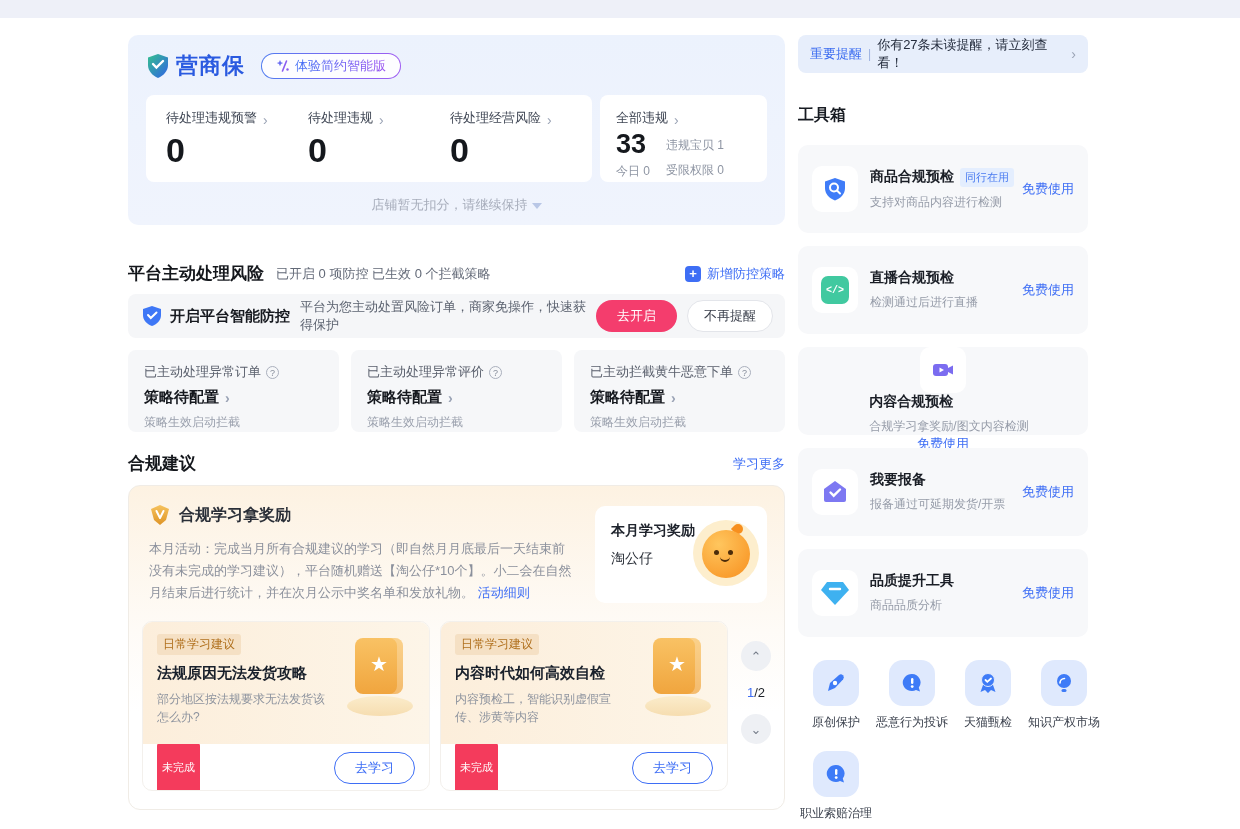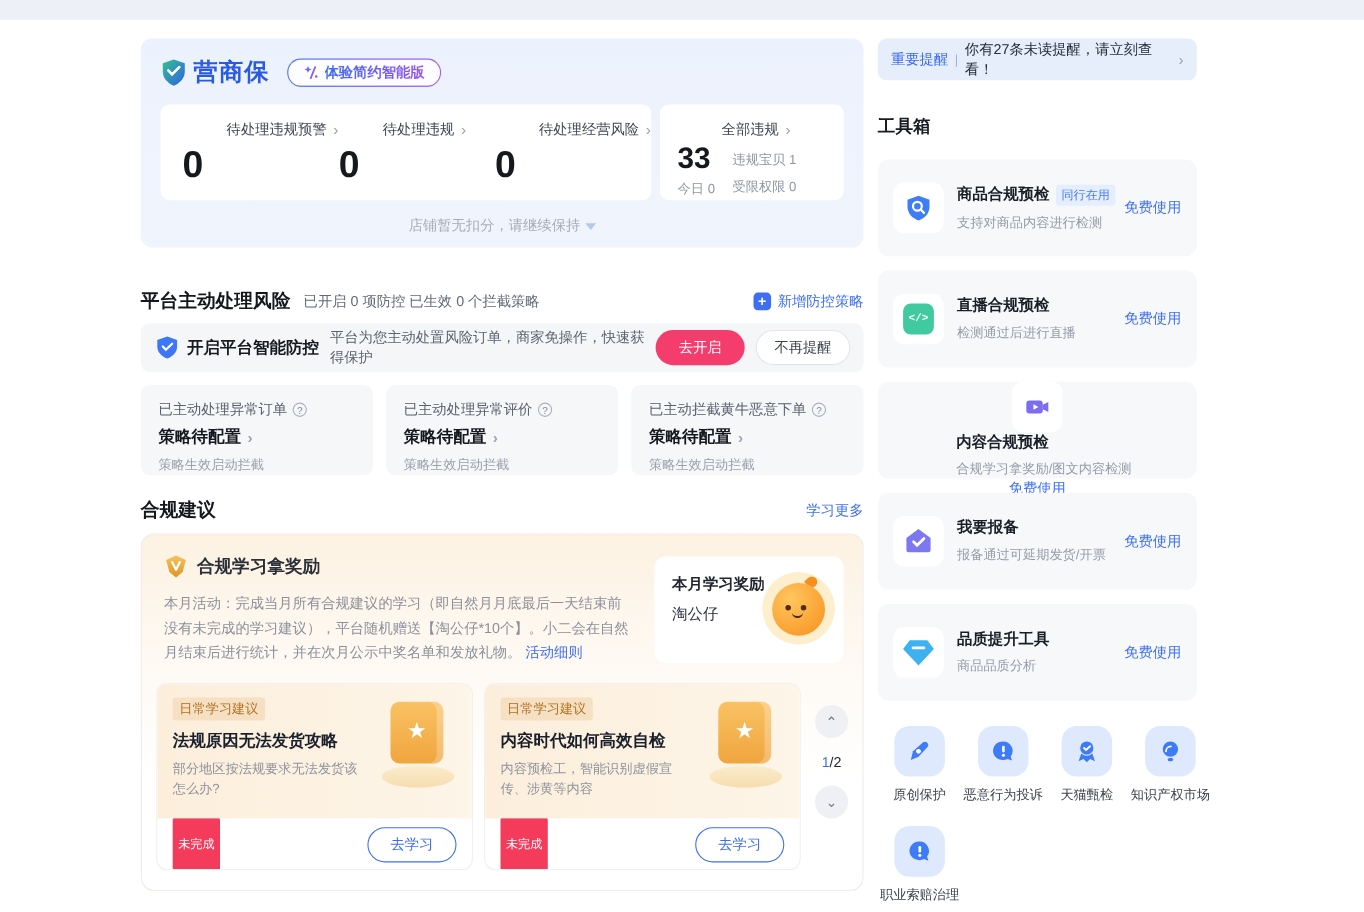--- a/index.html
+++ b/index.html
@@ -10,28 +10,28 @@
 
   
   .main-col { position:absolute; left:128px; top:0; width:657px; }
 
   .hero { position:absolute; top:35px; left:0; width:657px; height:190px;
     background:linear-gradient(180deg,#ecf2fd 0%,#f0f4fd 100%); border-radius:10px; padding:12px 18px; }
   .logo-row { display:flex; align-items:center; height:34px; margin-top:2px; }
   .logo-text { font-size:22px; font-weight:bold; color:#2a5ae0; margin-left:6px; letter-spacing:1px; }
   .ver-pill { margin-left:16px; display:flex; align-items:center; gap:5px; height:26px; padding:0 14px;
     border:1px solid transparent; border-radius:999px; cursor:pointer;
-    background:linear-gradient(#fdfdff,#fdfdff) padding-box, linear-gradient(90deg,#4f7bf0,#a05df2) border-box;font-weight:bold; }
+    background:linear-gradient(#fdfdff,#fdfdff) padding-box, linear-gradient(90deg,#4f7bf0,#a05df2) border-box; }
   .ver-pill span { font-size:13px; background:linear-gradient(90deg,#3e6ef5,#9b53f0);
     -webkit-background-clip:text; background-clip:text; color:transparent; }
   .stats-row { display:flex; gap:8px; margin-top:12px; }
   .stats-card { background:#fff; border-radius:8px; height:87px; }
   .stats-card.big { width:446px; display:flex; padding:14px 0 0 20px; }
   .stat-col { width:146px; }
-  .stat-label { font-size:13px; color:#3f4654; display:flex; align-items:center; gap:6px;margin-left:40px; }
+  .stat-label { font-size:13px; color:#3f4654; display:flex; align-items:flex-end; gap:6px; }
   .chev { color:#9aa3b5; font-size:14px; line-height:1; }
   .stat-value { font-size:34px; font-weight:600; color:#15181d; margin-top:4px; }
   .stats-card.small { width:174px; padding:14px 14px 0 16px; }
   .viol-body { display:flex; margin-top:2px; }
   .viol-left .stat-value { font-size:27px; margin-top:0; }
   .sub-gray { font-size:12px; color:#8e95a3; margin-top:3px; }
   .viol-right { margin-left:16px; padding-top:8px; }
   .viol-right div { font-size:12px; color:#8e95a3; margin-bottom:8px; }
   .tagline { text-align:center; margin-top:14px; font-size:13px; color:#a7adbb; }
   .tri-down { display:inline-block; width:0; height:0; border-left:5px solid transparent;

